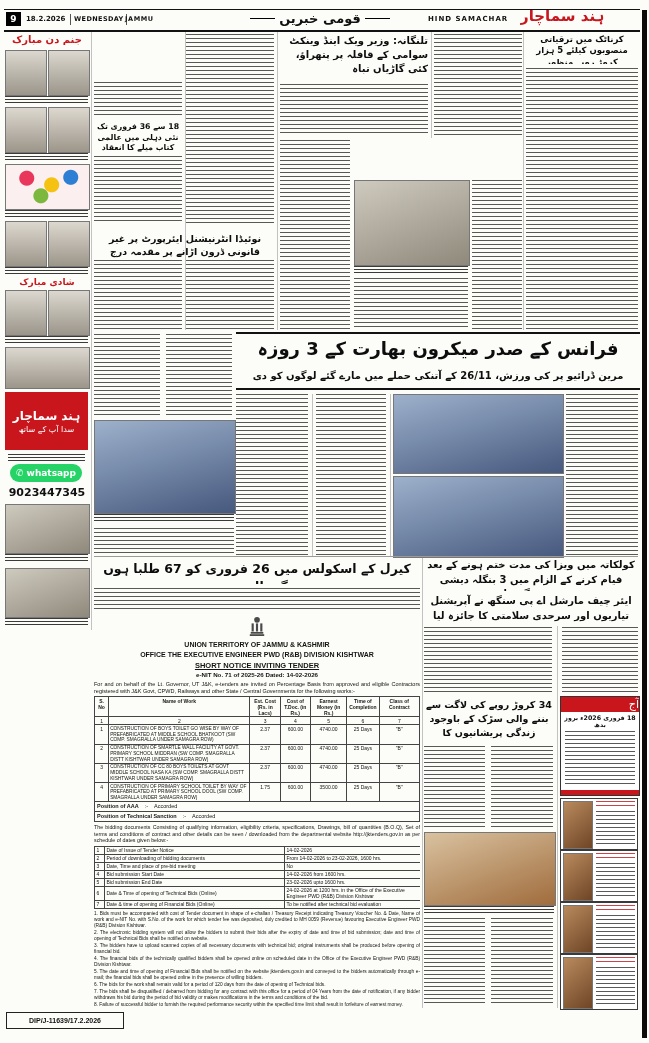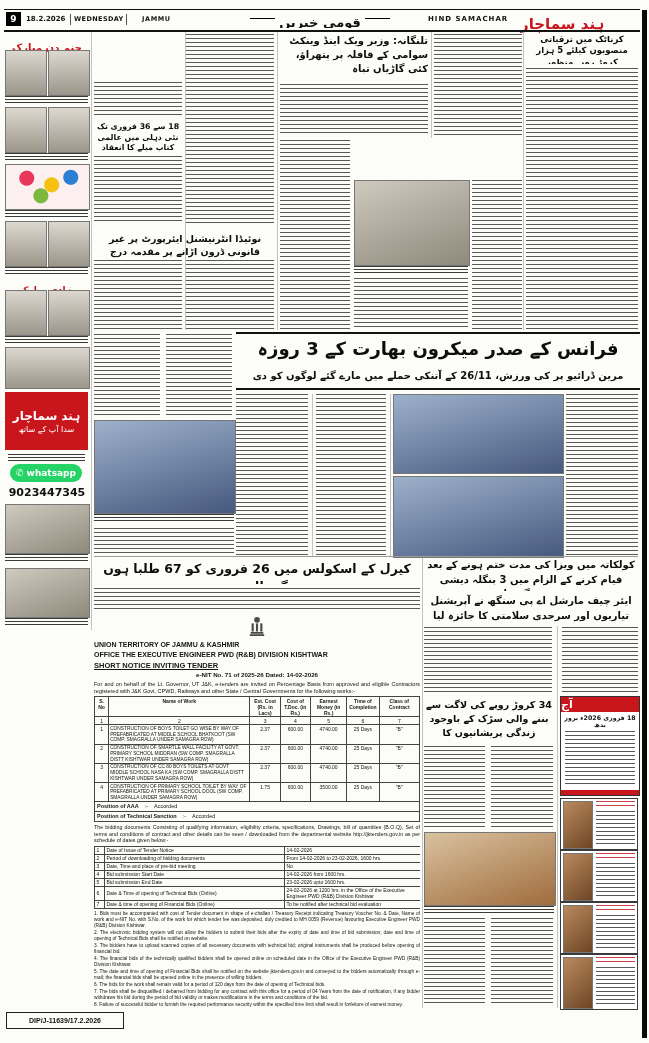--- a/index.html
+++ b/index.html
@@ -1,61 +1,61 @@
 <!DOCTYPE html>
 <html><head>
 <meta charset="utf-8">
 <style>
   html,body{margin:0;padding:0;background:#9a9a9a;}
   .page{position:relative;width:649px;height:1043px;background:#fcfcf8;font-family:"DejaVu Sans",sans-serif;color:#111;overflow:hidden;}
   .abs{position:absolute;overflow:hidden;}
-  .ur{direction:rtl;margin-top:8px;}
+  .ur{direction:rtl;}
   .hl{font-weight:bold;direction:rtl;text-align:center;color:#0d0d0d;}
   .ft{background-image:repeating-linear-gradient(to bottom,rgba(25,25,25,.72) 0px,rgba(25,25,25,.72) 1.1px,transparent 1.1px,transparent 4px);}
   .ft-cap{background-image:repeating-linear-gradient(to bottom,rgba(25,25,25,.85) 0px,rgba(25,25,25,.85) 1px,transparent 1px,transparent 3.2px);}
   .ft-red{background-image:repeating-linear-gradient(to bottom,rgba(190,20,25,.8) 0px,rgba(190,20,25,.8) 1.1px,transparent 1.1px,transparent 4.2px);}
   .photo{border:1px solid #777;background:linear-gradient(160deg,#cfcabe,#8f897c);}
   .photo-port{background:linear-gradient(180deg,#ddd8cf,#9b958a);}
   .photo-blue{background:linear-gradient(165deg,#9db1cc,#46597e);}
   .photo-warm{background:linear-gradient(160deg,#d9c2a0,#a06c3c);}
   .photo-cow{background:linear-gradient(140deg,#b98a5d,#6e4526);}
   .photo-balloons{background:#fbeff0;background-image:radial-gradient(circle at 25% 30%,#e8375a 0 7px,transparent 8px),radial-gradient(circle at 55% 45%,#f5c211 0 7px,transparent 8px),radial-gradient(circle at 78% 28%,#2d7fd3 0 7px,transparent 8px),radial-gradient(circle at 42% 70%,#7cb83e 0 7px,transparent 8px);}
   .vr{position:absolute;width:1px;background:#c2c2c2;}
   .hrule{position:absolute;background:#121212;}
   .red{color:#c9161d;}
   .promo{background:#c9161d;color:#fff;text-align:center;direction:rtl;}
   .wa{background:#25D366;color:#fff;border-radius:9px;display:flex;align-items:center;justify-content:center;gap:3px;font-weight:bold;}
   .tender{font-family:"Liberation Sans",sans-serif;font-size:5.5px;line-height:1.25;color:#141414;}
-  .tender h4{margin:1px 0;text-align:left;font-size:7px;}
+  .tender h4{margin:1px 0;text-align:center;font-size:7px;}
   .tender .tt{text-align:center;font-weight:bold;}
   table.wk{border-collapse:collapse;width:100%;table-layout:fixed;font-size:5px;}
   table.wk th,table.wk td{border:0.6px solid #444;padding:0.5px 1px;vertical-align:top;text-align:center;line-height:1.2;}
   table.wk td.nm{text-align:left;font-size:4.8px;}
   table.sch{border-collapse:collapse;width:100%;table-layout:fixed;font-size:5px;}
   table.sch td{border:0.6px solid #444;padding:0.5px 1.5px;text-align:left;line-height:1.2;}
   .notes div{margin-bottom:1px;font-size:4.8px;line-height:1.25;text-align:justify;}
   .classified{border:1px solid #3a3a3a;display:flex;gap:3px;padding:2px;background:#fff;}
-  .aaj-head{background:#c9161d;color:#fff;font-weight:bold;text-align:left;direction:rtl;}
+  .aaj-head{background:#c9161d;color:#fff;font-weight:normal;text-align:right;direction:rtl;padding-left:36px;}
 </style>
 </head>
 <body>
 
 <div class="page">
 
   <div class="abs cmyk" style="left:598px;top:0;width:44px;height:9px;">
     
   </div>
   <div class="hrule" style="left:4px;top:9px;width:636px;height:1px;"></div>
 
   <div class="abs" style="left:6px;top:12px;width:15px;height:14px;background:#000;color:#fff;font-size:9px;font-weight:bold;text-align:center;line-height:14px;">9</div>
   <div class="abs" style="left:26px;top:15px;width:44px;height:10px;font-size:7px;font-weight:bold;">18.2.2026</div>
   <div class="vr" style="left:70px;top:14px;height:11px;background:#555;"></div>
   <div class="abs" style="left:74px;top:15px;width:52px;height:10px;font-size:6.5px;font-weight:bold;letter-spacing:.4px;">WEDNESDAY</div>
   <div class="vr" style="left:126px;top:14px;height:11px;background:#555;"></div>
-  <div class="abs" style="left:130px;top:15px;width:42px;height:10px;font-size:6.5px;font-weight:bold;letter-spacing:.6px;padding-left:12px;">JAMMU</div>
+  <div class="abs" style="left:113px;top:15px;width:42px;height:10px;font-size:6.5px;font-weight:bold;letter-spacing:.6px;padding-left:12px;">JAMMU</div>
 
   <div class="abs" style="left:250px;top:8px;width:140px;height:20px;display:flex;align-items:center;gap:4px;">
     <div style="flex:1;height:1px;background:#000;"></div>
     <div class="ur" style="font-size:13px;font-weight:bold;">قومی خبریں</div>
     <div style="flex:1;height:1px;background:#000;"></div>
   </div>
 
   <div class="abs" style="left:428px;top:15px;width:90px;height:10px;font-size:7px;font-weight:bold;letter-spacing:1px;">HIND SAMACHAR</div>
   <div class="abs ur red" style="left:520px;top:7px;width:116px;height:21px;font-size:15px;font-weight:bold;text-align:left;">ہند سماچار</div>
   <div class="hrule" style="left:4px;top:30px;width:636px;height:2px;"></div>

